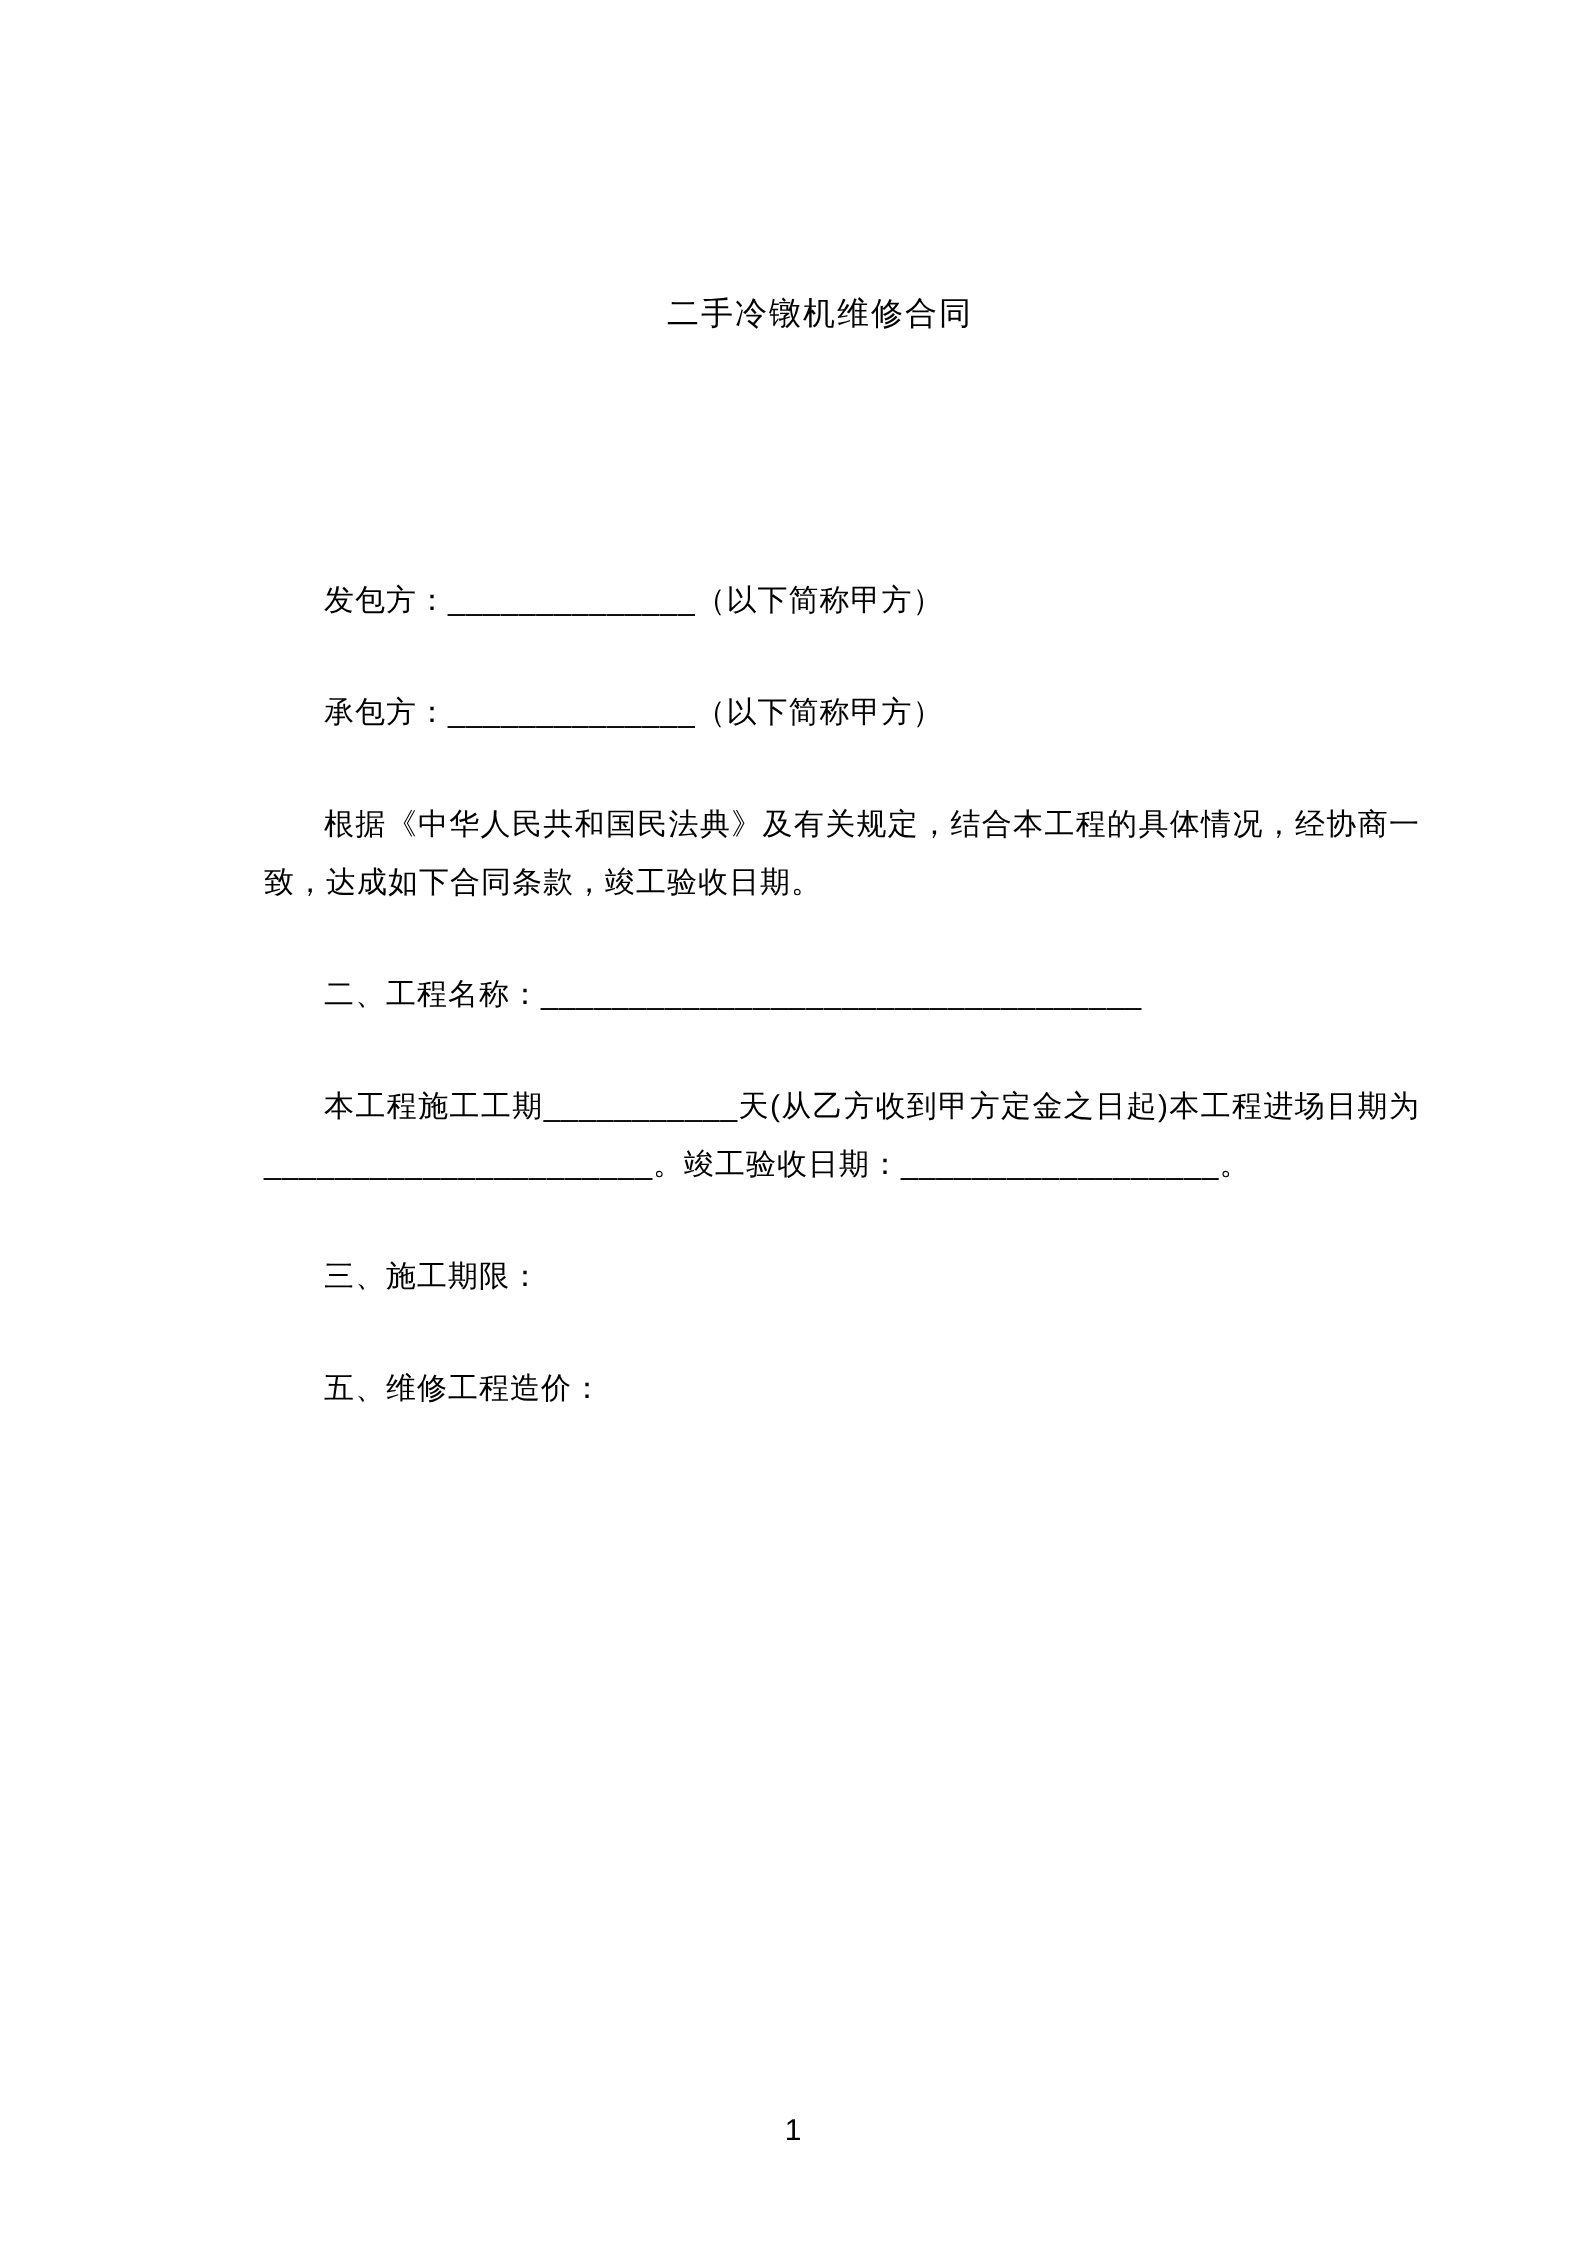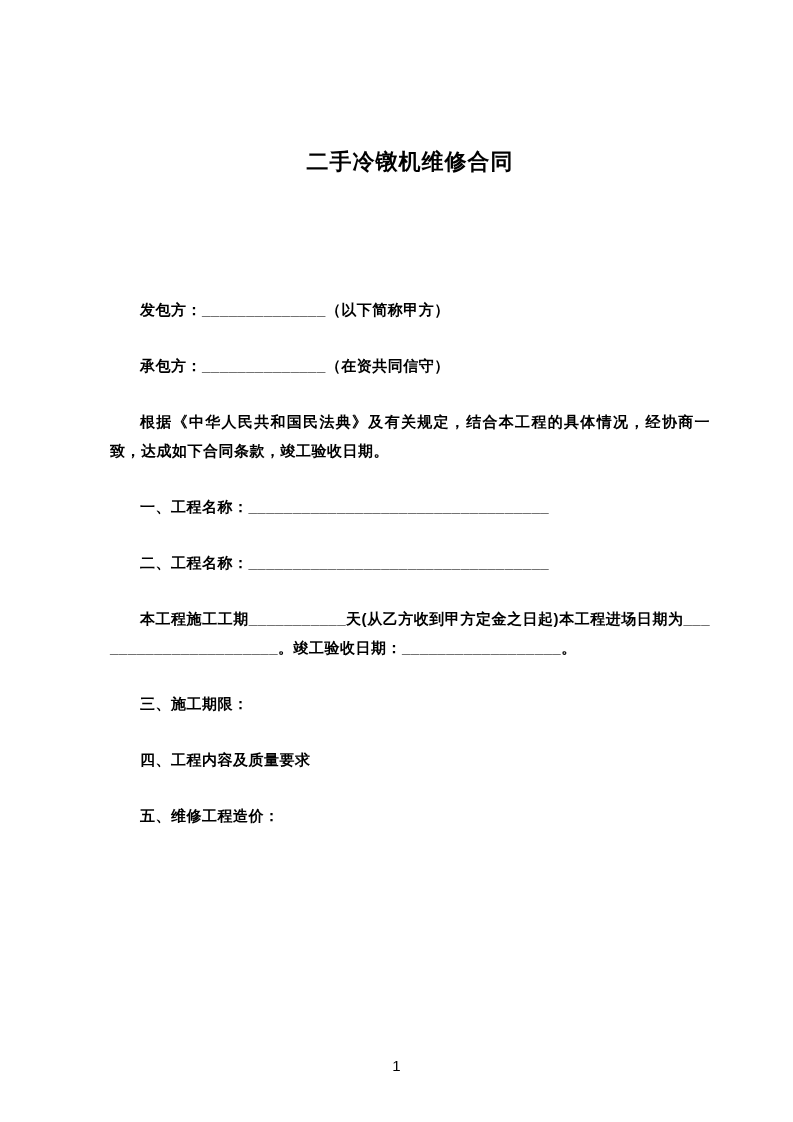--- a/index.html
+++ b/index.html
@@ -13,67 +13,66 @@
     color: #000000;
   }
   .page {
     position: absolute;
     inset: 0;
     background: #ffffff;
     padding: 147px 83px 0 110px;
   }
   .doc-title {
     text-align: center;
-    font-size: 22px;
-    font-weight: bold;
+    font-size: 16px;
+    font-weight: normal;
     letter-spacing: 1px;
     margin-bottom: 118px;
   }
   .para {
     font-size: 15px;
-    font-weight: bold;
+    font-weight: normal;
     line-height: 29px;
     text-indent: 2em;
     text-align: justify;
     margin-bottom: 27px;
     letter-spacing: 0.5px;
     word-break: break-all;
+    margin-left: 22px;
   }
   .page-number {
     position: absolute;
     bottom: 48px;
     left: 0;
     width: 100%;
     text-align: center;
     font-size: 15px;
     font-weight: normal;
   }
 </style>
 </head>
 <body>
 
 <div class="page">
 
   <h1 class="doc-title">二手冷镦机维修合同</h1>
 
   <p class="para">发包方：______________（以下简称甲方）</p>
 
-  <p class="para">承包方：______________（在资共同信守）</p>
+  <p class="para">承包方：______________（以下简称甲方）</p>
 
   <p class="para">根据《中华人民共和国民法典》及有关规定，结合本工程的具体情况，经协商一致，达成如下合同条款，竣工验收日期。</p>
 
-  <p class="para">一、工程名称：__________________________________</p>
 
   <p class="para">二、工程名称：__________________________________</p>
 
   <p class="para">本工程施工工期___________天(从乙方收到甲方定金之日起)本工程进场日期为______________________。竣工验收日期：__________________。</p>
 
   <p class="para">三、施工期限：</p>
 
-  <p class="para">四、工程内容及质量要求</p>
 
 
   <p class="para">五、维修工程造价：</p>
 
 
   <div class="page-number">1</div>
 
 </div>
 
 </body></html>

